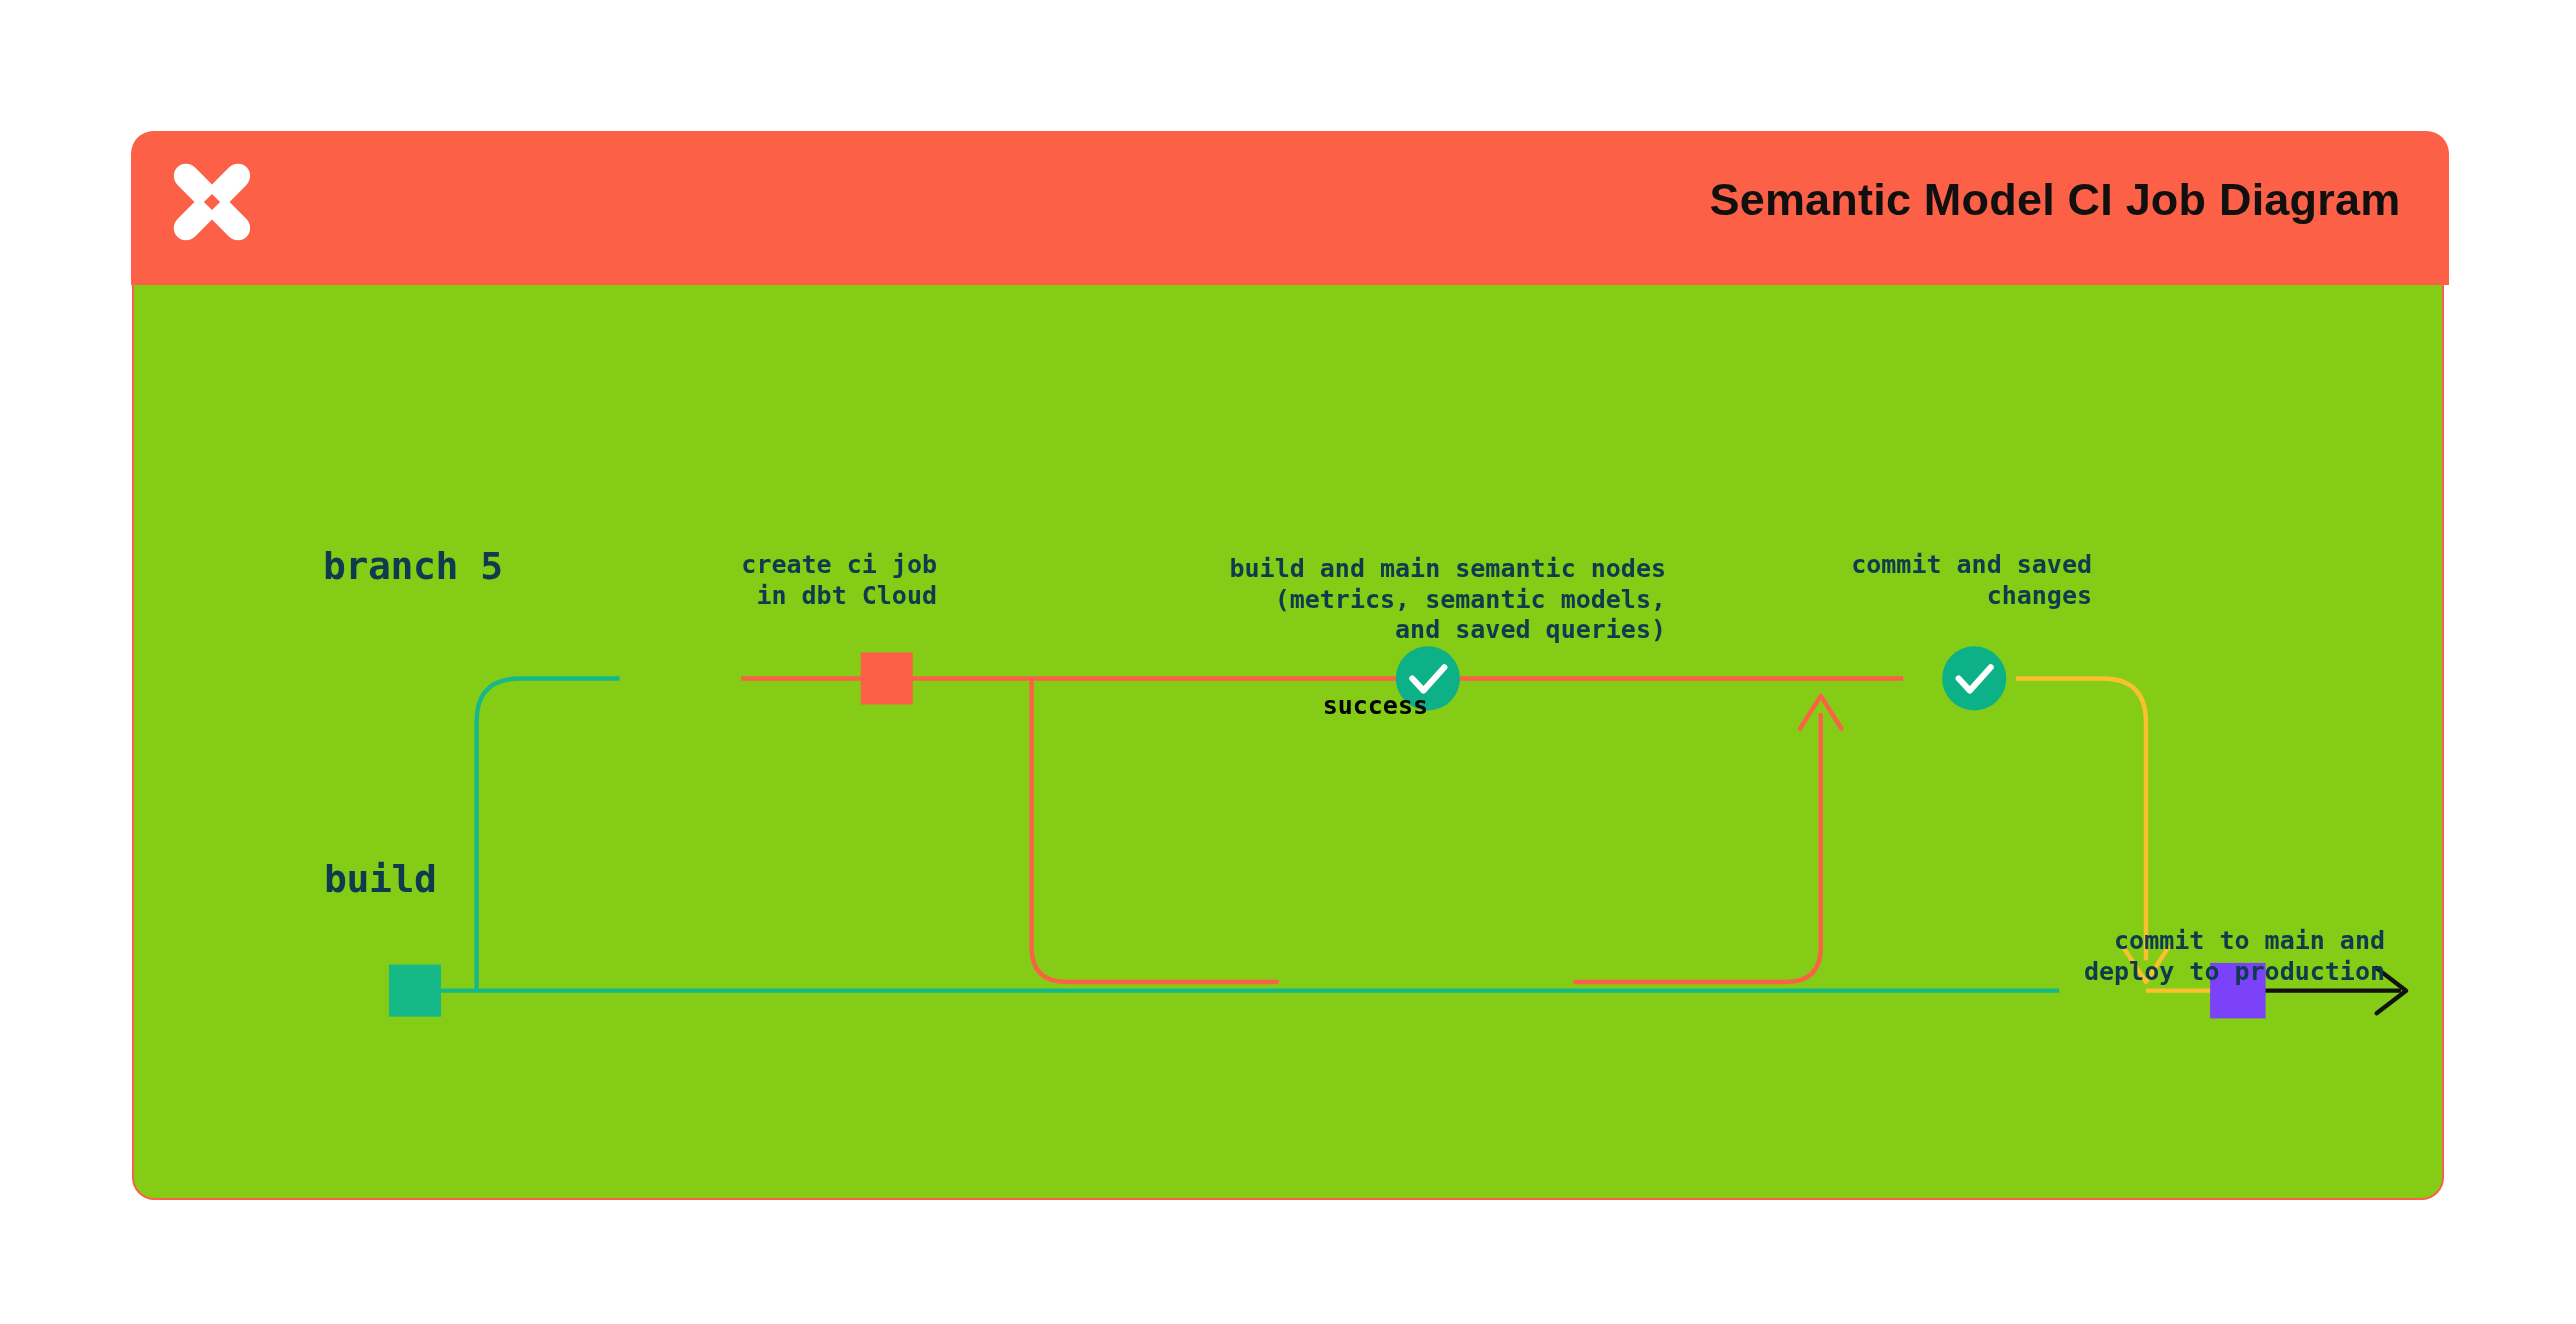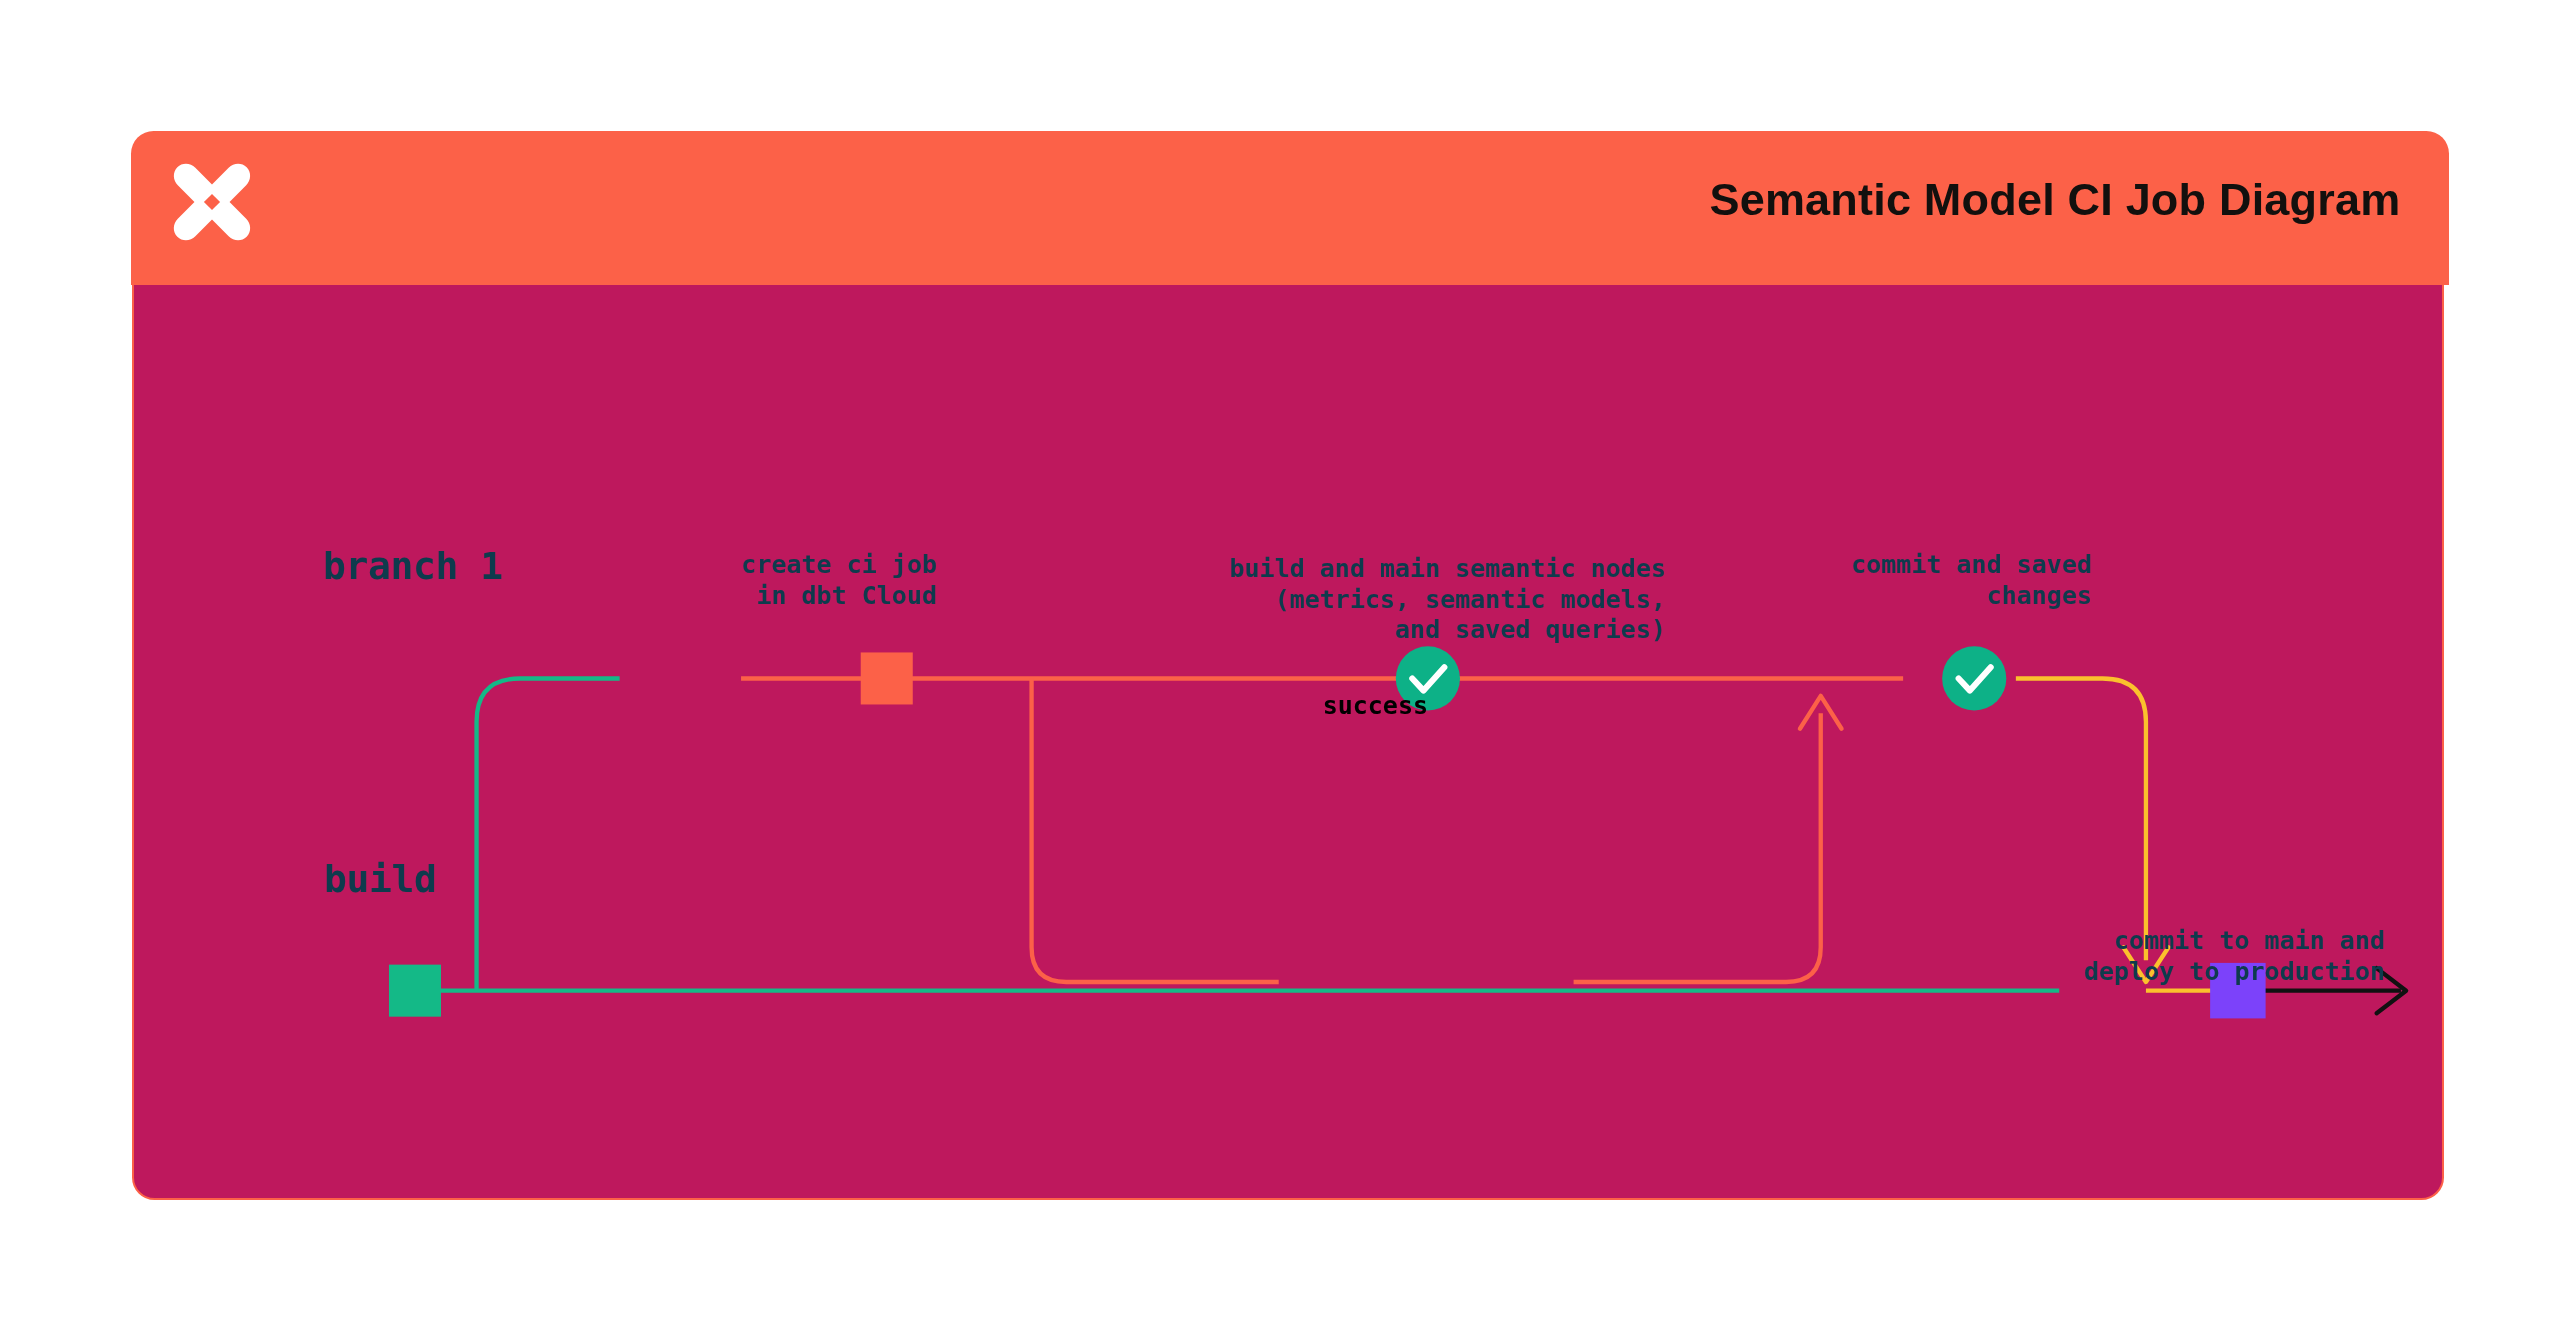--- a/index.html
+++ b/index.html
@@ -17,21 +17,21 @@
   
   .card {
     position: absolute;
     left: 132px;
     top: 132px;
     width: 2312px;
     height: 1068px;
     border: 2.6px solid #FC6148;
     border-radius: 22.6px;
     box-sizing: border-box;
-    background: #be185d;
+    background: #84cc16;
   }
 
   .card-header {
     position: absolute;
     left: -2.6px;
     top: -2.6px;
     width: 2318px;
     height: 154px;
     background: #FC6148;
     border-radius: 22.6px 22.6px 0 0;
@@ -188,21 +188,21 @@
       <g>
         <circle cx="2122" cy="450" r="37" fill="#0DB187"></circle>
         <path d="M 2104 450 L 2117 464 L 2141 437" fill="none" stroke="#ffffff" stroke-width="7" stroke-linecap="round" stroke-linejoin="round"></path>
       </g>
 
       <rect x="2394" y="778" width="64" height="64" fill="#7C42FA"></rect>
     </svg>
   </div>
 </div>
 
-<div class="branch-name" id="branch-1-label">branch 1</div>
+<div class="branch-name" id="branch-1-label">branch 5</div>
 
 <div class="branch-name" id="main-label">build</div>
 
 <div class="lbl" id="create-job-label">create ci job
 in dbt Cloud</div>
 
 <div class="lbl" id="build-test-label">build and main semantic nodes
 (metrics, semantic models,
 and saved queries)</div>
 

